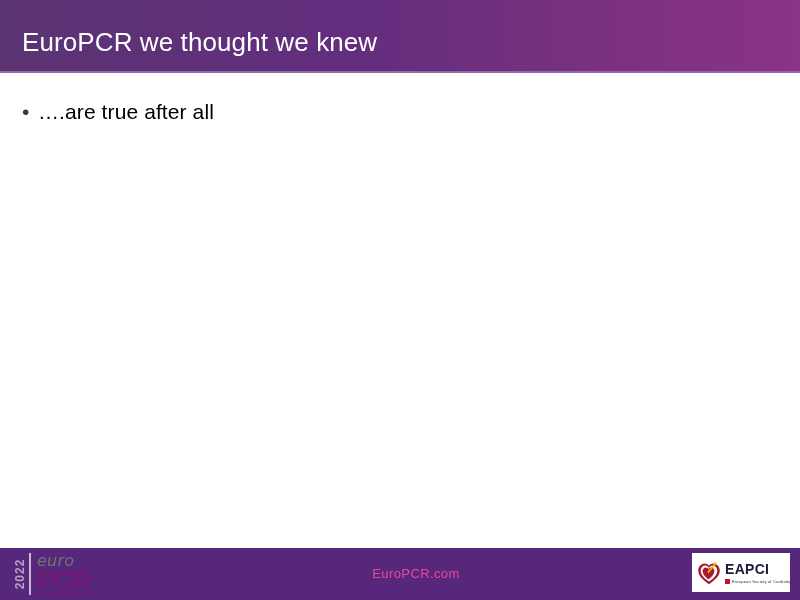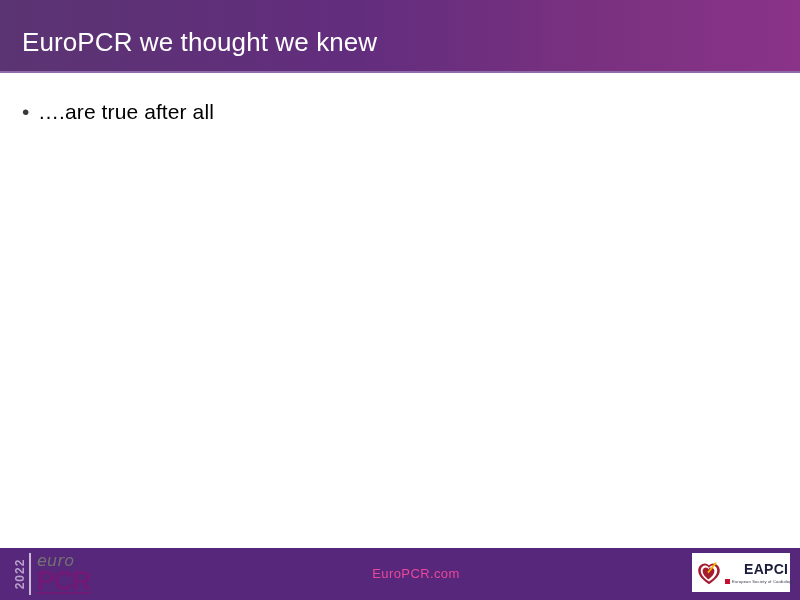--- a/index.html
+++ b/index.html
@@ -182,21 +182,20 @@
     display: flex;
     flex-direction: column;
     justify-content: center;
   }
   .eapci-name {
     font-size: 14px;
     line-height: 15px;
     font-weight: 700;
     color: #1b1b3a;
     letter-spacing: 0.3px;
-    margin-left: 19px;
   }
   .eapci-sub {
     display: flex;
     align-items: center;
     margin-top: 2px;
   }
   .eapci-sub-square {
     width: 5px;
     height: 5px;
     background: #c8102e;

